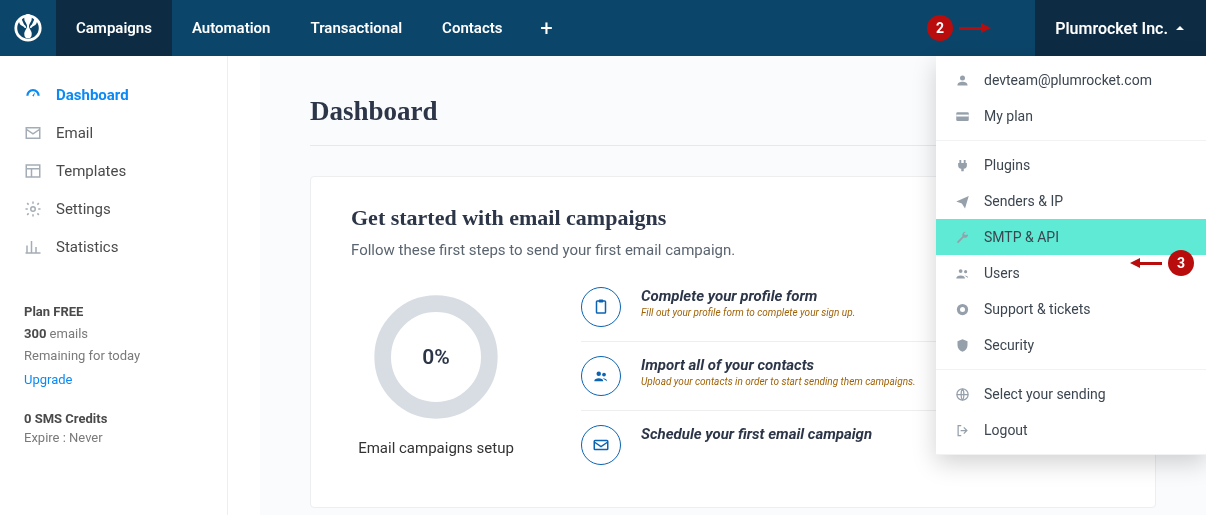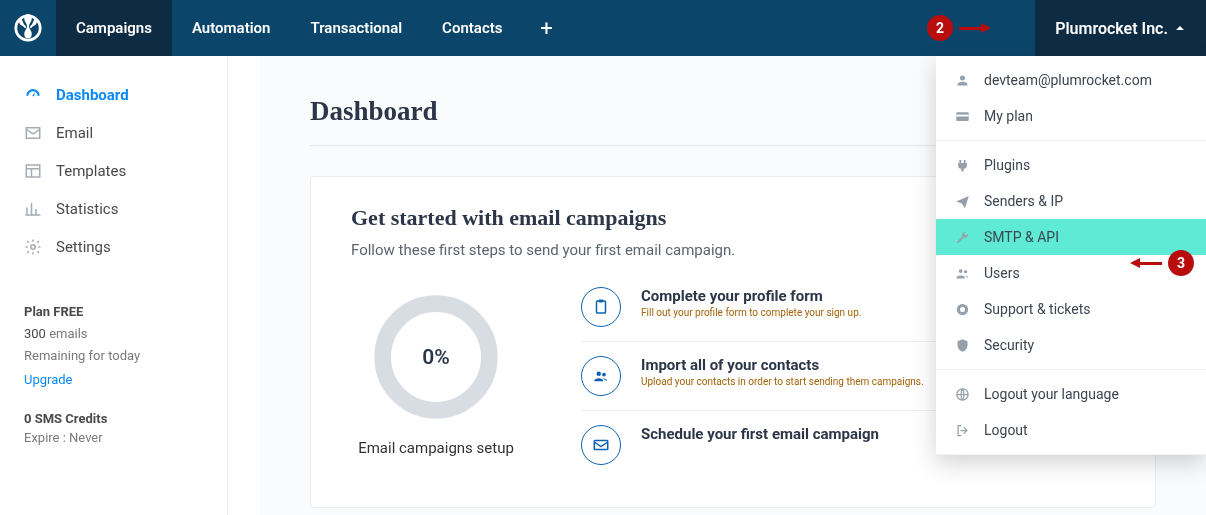--- a/index.html
+++ b/index.html
@@ -28,39 +28,39 @@
     .main { display: flex; height: calc(515px - 56px); gap: 32px; }
     .sidebar { width: 228px; background: #fff; border-right: 1px solid #eceef0; padding: 20px 0; font-size: 15px; color: #4a4a4a; }
     .side-item { display: flex; align-items: center; gap: 14px; padding: 10px 24px; cursor: pointer; }
     .side-item.active { color: #0b8af5; font-weight: 700; }
     .side-item.active .sicon svg path, .side-item.active .sicon svg rect { fill: #0b8af5; }
     .sicon { width: 18px; height: 18px; display: flex; align-items: center; justify-content: center; flex-shrink: 0; }
     .sicon svg { width: 18px; height: 18px; fill: #a4adb6; }
     .side-divider { height: 1px; background: transparent; margin: 12px 0; }
     .plan { padding: 10px 24px; font-size: 13px; color: #7a7a7a; line-height: 1.7; }
     .plan-title { font-weight: 700; color: #4a4a4a; }
-    .plan-bold { font-weight: 400; color: #4a4a4a; }
+    .plan-bold { font-weight: 700; color: #4a4a4a; }
     .upgrade { color: #0b8af5; display: inline-block; margin-top: 2px; cursor: pointer; }
     .credits { padding: 10px 24px; font-size: 13px; color: #7a7a7a; }
     .credits-title { font-weight: 700; color: #4a4a4a; margin-bottom: 4px;}
 
     
     .content { flex: 1; background: #fafbfc; padding: 18px 50px 0 50px; position: relative; overflow: hidden; }
     .page-title { font-family: Georgia, 'Times New Roman', serif; font-size: 27px; font-weight: 700; color: #2c3648; padding: 22px 0 18px; border-bottom: 1px solid #e6e9ec; margin-bottom: 30px; }
     .panel { background: #fff; border: 1px solid #eceef0; border-radius: 4px; padding: 28px 40px; }
     .panel-title { font-family: Georgia, 'Times New Roman', serif; font-size: 22px; font-weight: 700; color: #2c3648; margin-bottom: 10px; }
     .panel-sub { color: #5a6570; font-size: 15px; margin-bottom: 28px; }
     .panel-body { display: flex; gap: 60px; }
     .progress-col { width: 170px; display: flex; flex-direction: column; align-items: center; }
     .donut { position: relative; width: 140px; height: 140px; }
     .donut svg { width: 140px; height: 140px; transform: rotate(-90deg);}
     .donut-label { position: absolute; top: 0; left: 0; right: 0; bottom: 0; display: flex; align-items: center; justify-content: center; font-size: 21px; font-weight: 600; color: #2c3648; }
     .donut-caption { margin-top: 12px; color: #333; font-size: 15px; }
     .steps { flex: 1; }
-    .step { display: flex; gap: 20px; padding: 14px 0; border-top: 1px solid #eceef0; }
+    .step { display: flex; gap: 20px; padding: 14px 0; border-top: 1px solid #eceef0; font-style: italic; }
     .step:first-child { border-top: none; padding-top: 0; }
     .step-icon { width: 40px; height: 40px; border: 1.5px solid #0b64b3; border-radius: 50%; display: flex; align-items: center; justify-content: center; flex-shrink: 0; }
     .step-icon svg { width: 18px; height: 18px; fill: #0b64b3; }
     .step-title { font-weight: 700; font-size: 15px; color: #2c3648; margin-bottom: 2px; }
     .step-desc { font-size: 10px; color: #a16207; }
 
     
     .dropdown { position: absolute; right: 0; top: 56px; width: 270px; background: #fff; box-shadow: 0 8px 24px rgba(0,0,0,0.18); z-index: 40; border-radius: 0 0 2px 2px; }
     .dd-section { padding: 6px 0; border-bottom: 1px solid #f0f2f4; }
     .dd-section:last-child { border-bottom: none; }
@@ -183,21 +183,21 @@
     </div>
   </div>
   <div class="dd-section">
     <div class="dd-item">
       <span class="dd-icon">
           <svg viewBox="0 0 24 24">
             <circle cx="12" cy="12" r="9" fill="none" stroke="#95a0ab" stroke-width="2"></circle>
             <path d="M3 12h18M12 3c3 3 3 15 0 18M12 3c-3 3-3 15 0 18" fill="none" stroke="#95a0ab" stroke-width="2"></path>
           </svg>
         </span>
-      <span>Logout your language</span>
+      <span>Select your sending</span>
     </div>
     <div class="dd-item">
       <span class="dd-icon">
           <svg viewBox="0 0 24 24">
             <path d="M10 4H5v16h5M14 7l5 5-5 5M19 12H9" fill="none" stroke="#95a0ab" stroke-width="2"></path>
           </svg>
         </span>
       <span>Logout</span>
     </div>
   </div>
@@ -235,33 +235,33 @@
           <svg viewBox="0 0 24 24">
             <rect x="3" y="4" width="18" height="16" fill="none" stroke="#a4adb6" stroke-width="2"></rect>
             <path d="M3 9h18M10 9v11" stroke="#a4adb6" stroke-width="2"></path>
           </svg>
         </span>
       <span>Templates</span>
     </div>
     <div class="side-item">
       <span class="sicon">
           <svg viewBox="0 0 24 24">
-            <path d="M4 20V10M10 20V4M16 20v-8M22 20H2" stroke="#a4adb6" stroke-width="2" fill="none"></path>
-          </svg>
-        </span>
-      <span>Statistics</span>
-    </div>
-    <div class="side-item">
-      <span class="sicon">
-          <svg viewBox="0 0 24 24">
             <circle cx="12" cy="12" r="3" fill="none" stroke="#a4adb6" stroke-width="2"></circle>
             <path d="M12 2v3M12 19v3M4.2 4.2l2 2M17.8 17.8l2 2M2 12h3M19 12h3M4.2 19.8l2-2M17.8 6.2l2-2" stroke="#a4adb6" stroke-width="2"></path>
           </svg>
         </span>
       <span>Settings</span>
+    </div>
+    <div class="side-item">
+      <span class="sicon">
+          <svg viewBox="0 0 24 24">
+            <path d="M4 20V10M10 20V4M16 20v-8M22 20H2" stroke="#a4adb6" stroke-width="2" fill="none"></path>
+          </svg>
+        </span>
+      <span>Statistics</span>
     </div>
     <div class="side-divider"></div>
     <div class="plan">
       <div class="plan-title">Plan FREE</div>
       <div><span class="plan-bold">300</span><span> emails</span></div>
       <div>Remaining for today</div>
       <span class="upgrade">Upgrade</span>
     </div>
     <div class="credits">
       <div class="credits-title">0 SMS Credits</div>

